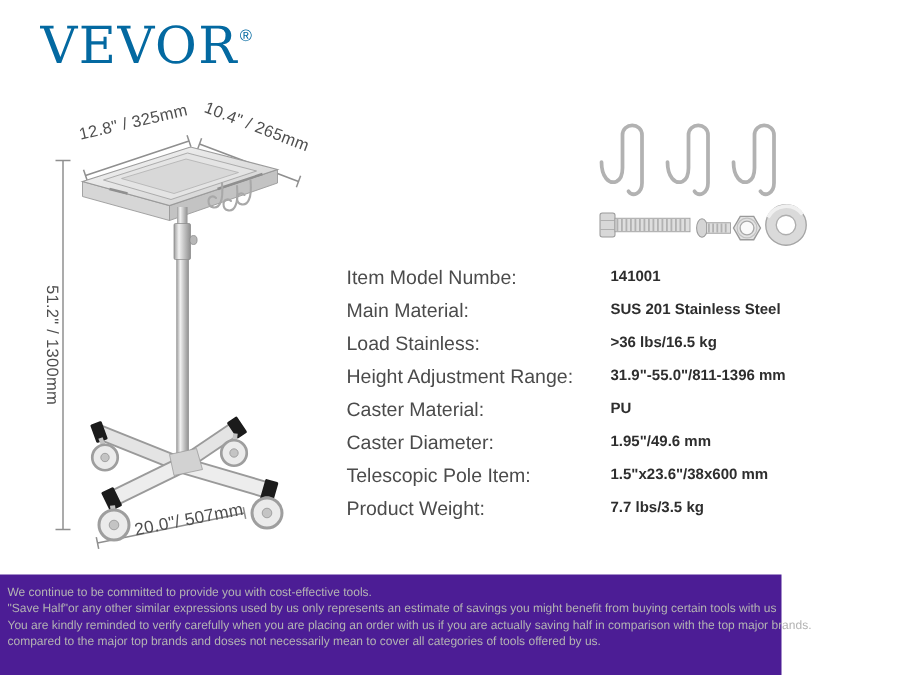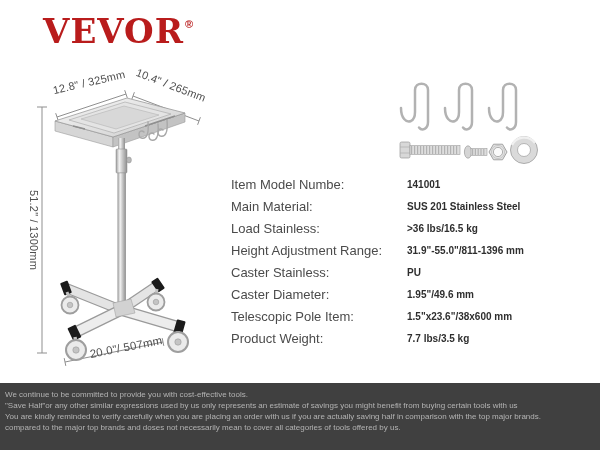--- a/index.html
+++ b/index.html
@@ -1,39 +1,39 @@
 <!DOCTYPE html>
 <html><head>
 <meta charset="utf-8">
 <style>
   html,body{margin:0;padding:0;background:#ffffff;}
   .stage{position:relative;width:600px;height:450px;background:#ffffff;overflow:hidden;
          font-family:"Liberation Sans",sans-serif;}
   
-  .logo{position:absolute;left:27px;top:14px;color:#b91c1c;
-        font-family:"DejaVu Serif",serif;font-weight:700;font-size:34px;
-        line-height:1;letter-spacing:1px;white-space:nowrap;margin-left:16px;}
+  .logo{position:absolute;left:27px;top:14px;color:#0369a1;
+        font-family:"DejaVu Serif",serif;font-weight:400;font-size:34px;
+        line-height:1;letter-spacing:1px;white-space:nowrap;}
   .logo sup{font-size:11px;position:relative;top:-3px;left:1px;font-family:"Liberation Sans",sans-serif;}
   
   .stand{position:absolute;left:15px;top:70px;width:225px;height:305px;}
   .hardware{position:absolute;left:388px;top:72px;width:155px;height:95px;}
   
   .dim{position:absolute;font-size:11px;color:#4f4f4f;text-align:center;
        white-space:nowrap;letter-spacing:.2px;}
   .dim-w{left:44px;top:76px;width:90px;transform:rotate(-13deg);}
   .dim-d{left:126px;top:79px;width:90px;transform:rotate(21deg);}
   .dim-h{left:-14px;top:224px;width:96px;transform:rotate(90deg);}
   .dim-b{left:82px;top:341px;width:88px;transform:rotate(-11deg);font-size:11.5px;}
   
   .specs{position:absolute;left:231px;top:174px;width:352px;}
   .spec-row{display:flex;height:21.9px;align-items:center;}
   .spec-label{flex:0 0 176px;font-size:13px;color:#4b4b4b;}
   .spec-value{font-size:10px;font-weight:700;color:#2e2e2e;white-space:nowrap;}
   
-  .footer{position:absolute;left:0;top:383px;width:600px;height:67px;background:#404040;
+  .footer{position:absolute;left:0;top:383px;width:521px;height:67px;background:#4c1d95;
           box-sizing:border-box;padding:6px 4px 0 5px;}
   .footer-line{font-size:8px;line-height:11px;color:#b3b3b3;white-space:nowrap;}
 </style>
 </head>
 <body>
 
 <div class="stage">
 
   <div class="logo"><span>VEVOR</span><sup>®</sup></div>
 
@@ -190,21 +190,21 @@
     </div>
     <div class="spec-row">
       <span class="spec-label">Load Stainless:</span>
       <span class="spec-value">&gt;36 lbs/16.5 kg</span>
     </div>
     <div class="spec-row">
       <span class="spec-label">Height Adjustment Range:</span>
       <span class="spec-value">31.9"-55.0"/811-1396 mm</span>
     </div>
     <div class="spec-row">
-      <span class="spec-label">Caster Stainless:</span>
+      <span class="spec-label">Caster Material:</span>
       <span class="spec-value">PU</span>
     </div>
     <div class="spec-row">
       <span class="spec-label">Caster Diameter:</span>
       <span class="spec-value">1.95"/49.6 mm</span>
     </div>
     <div class="spec-row">
       <span class="spec-label">Telescopic Pole Item:</span>
       <span class="spec-value">1.5"x23.6"/38x600 mm</span>
     </div>

